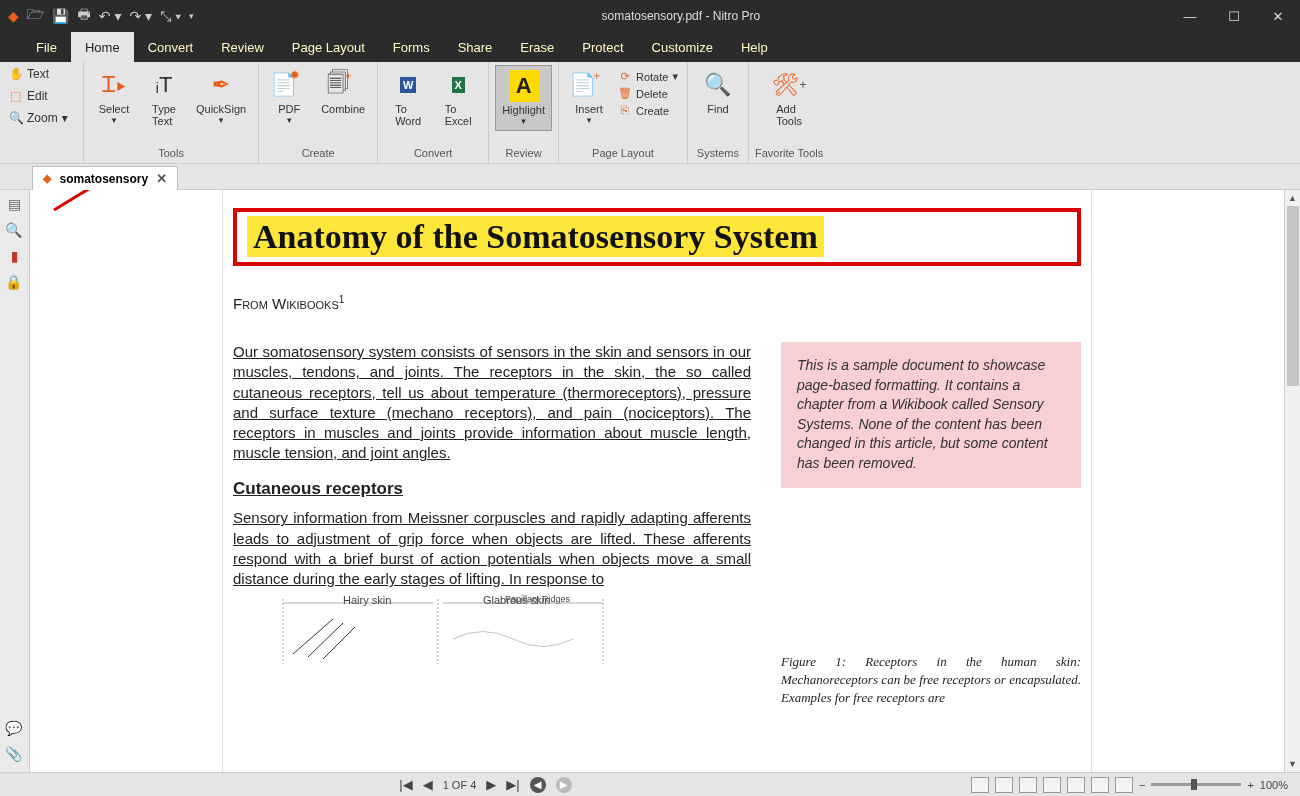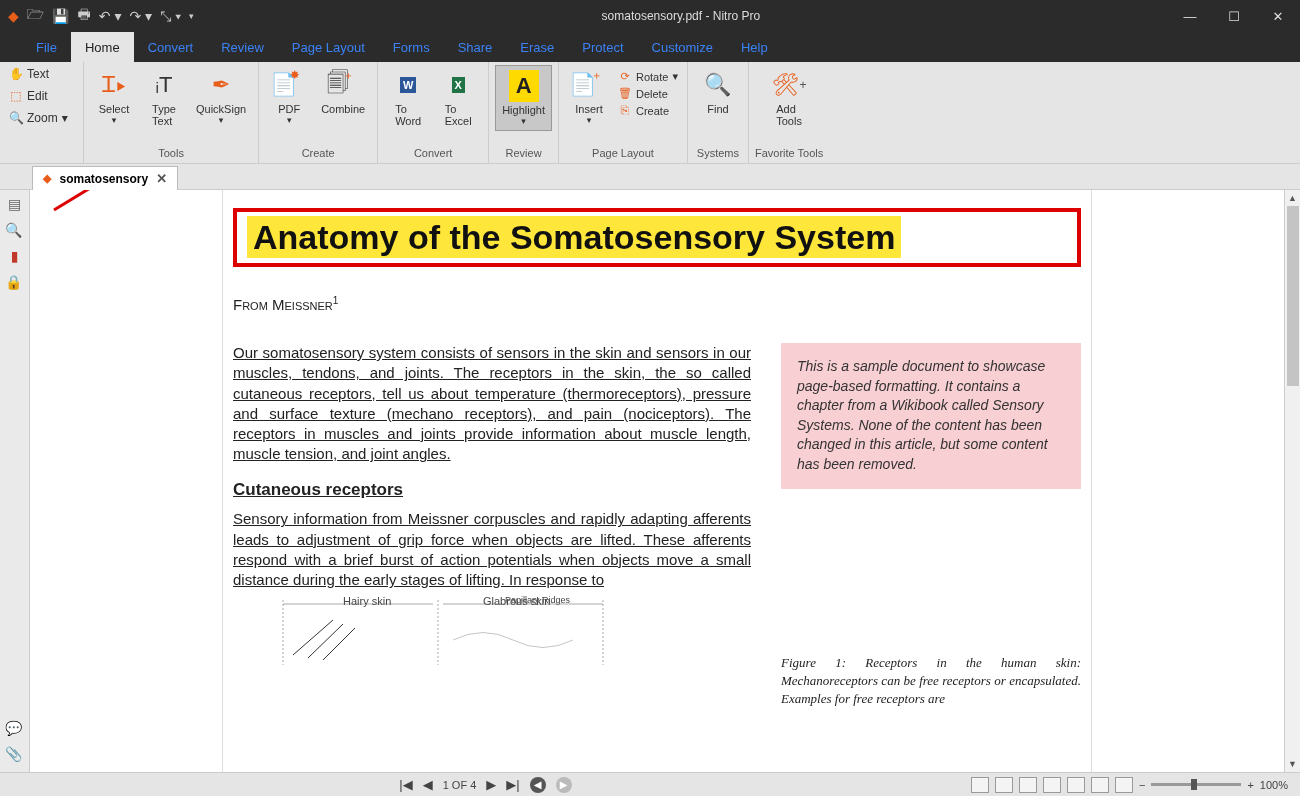--- a/index.html
+++ b/index.html
@@ -6,21 +6,21 @@
 body { width:1300px; height:796px; background:#e5e5e5; overflow:hidden; position:relative; }
 
 .titlebar { height:32px; background:#2b2b2b; display:flex; align-items:center; color:#ddd; font-size:12px; }
 .titlebar .qat { display:flex; align-items:center; gap:8px; padding-left:8px; }
 .titlebar .qat span { color:#ccc; cursor:pointer; font-size:14px; }
 .titlebar .title { flex:1; text-align:center; }
 .titlebar .winctrl { display:flex; }
 .titlebar .winctrl div { width:44px; height:32px; display:flex; align-items:center; justify-content:center; font-size:13px; cursor:pointer; }
 
 .menubar { height:30px; background:#2b2b2b; display:flex; align-items:stretch; padding-left:22px; }
-.menubar .mitem { padding:0 14px; display:flex; align-items:center; color:#3b82f6; font-size:13px; cursor:pointer; }
+.menubar .mitem { padding:0 14px; display:flex; align-items:center; color:#fef9c3; font-size:13px; cursor:pointer; }
 .menubar .mitem.active { background:#e5e5e5; color:#222; }
 
 .ribbon { height:102px; background:#e5e5e5; display:flex; border-bottom:1px solid #ccc; position:relative; }
 .rgroup { border-right:1px solid #ccc; display:flex; flex-direction:column; align-items:center; padding:3px 6px 2px; }
 .rgroup .row { display:flex; gap:2px; flex:1; align-items:flex-start; }
 .rgroup .lbl { font-size:11px; color:#555; margin-top:auto; padding-bottom:2px; }
 .rbtn { display:flex; flex-direction:column; align-items:center; justify-content:flex-start; padding:4px 6px; cursor:pointer; font-size:11px; color:#333; min-width:48px; }
 .rbtn .ico { width:32px; height:32px; display:flex; align-items:center; justify-content:center; font-size:22px; margin-bottom:2px; }
 .rbtn.sel { background:#c8c8c8; border:1px solid #999; }
 .small-stack { display:flex; flex-direction:column; gap:2px; padding-top:4px; }
@@ -35,21 +35,21 @@
 .doctab .ti { color:#e85d1a; font-size:11px; }
 .doctab .tx { cursor:pointer; color:#555; font-size:13px; }
 
 .work { display:flex; height:calc(796px - 32px - 30px - 102px - 26px - 24px); background:#fff; }
 .sidestrip { width:30px; background:#eaeaea; border-right:1px solid #ccc; display:flex; flex-direction:column; align-items:center; padding-top:6px; gap:10px; position:relative; }
 .sidestrip div { font-size:14px; color:#666; cursor:pointer; }
 .sidestrip .sb-bottom { margin-top:auto; padding-bottom:10px; display:flex; flex-direction:column; gap:10px; }
 .docarea { flex:1; background:#fff; display:flex; justify-content:center; overflow:hidden; position:relative; }
 .page { width:870px; background:#fff; padding:18px 10px; position:relative; border-left:1px solid #ddd; border-right:1px solid #ddd; }
 .titlebox { border:4px solid #d00; padding:6px 10px; margin-bottom:28px; }
-.titlebox span { background:#ffe63a; font-size:34px; font-weight:bold; color:#111; padding:2px 6px; font-family:Liberation Sans, sans-serif; }
+.titlebox span { background:#ffe63a; font-size:34px; font-weight:bold; color:#111; padding:2px 6px; font-family:Liberation Serif, serif; }
 .subhead { font-size:15px; color:#222; margin-bottom:30px; font-variant:small-caps; }
 .subhead sup { font-size:10px; }
 .cols { display:flex; gap:30px; }
 .colL { flex:1; font-size:15px; color:#222; line-height:1.35; font-family:Georgia,serif; text-align:justify;text-decoration:underline; }
 .colL h3 { font-size:17px; margin:14px 0 8px; font-family:"Arial Narrow",Arial,sans-serif; font-weight:bold; }
 .colR { width:300px; }
 .notebox { background:#f8cfd2; padding:14px 16px; font-style:italic; font-size:14px; color:#333; line-height:1.4; }
 .figcap { font-style:italic; font-size:13px; line-height:1.4; color:#222; margin-top:165px; font-family:Georgia,serif; text-align:justify; }
 .diagram { margin-top:4px; font-size:11px; color:#444; position:relative; height:80px; }
 .diagram .dlbl { position:absolute; }
@@ -254,21 +254,21 @@
       <div style="color:#e85d1a">📎</div>
     </div>
   </div>
 
   <div class="docarea">
     <div class="page">
       <div class="titlebox">
         <span>Anatomy of the Somatosensory System</span>
       </div>
       <div class="subhead">
-        <span>From Meissner</span><sup>1</sup>
+        <span>From Wikibooks</span><sup>1</sup>
       </div>
       <div class="cols">
         <div class="colL">
           <p>Our somatosensory system consists of sensors in the skin and sensors in our muscles, tendons, and joints. The receptors in the skin, the so called cutaneous receptors, tell us about temperature (thermoreceptors), pressure and surface texture (mechano receptors), and pain (nociceptors). The receptors in muscles and joints provide information about muscle length, muscle tension, and joint angles.</p>
           <h3>Cutaneous receptors</h3>
           <p>Sensory information from Meissner corpuscles and rapidly adapting afferents leads to adjustment of grip force when objects are lifted. These afferents respond with a brief burst of action potentials when objects move a small distance during the early stages of lifting. In response to</p>
           <div class="diagram">
             <span class="dlbl" style="left:110px;top:0">Hairy skin</span>
             <span class="dlbl" style="left:250px;top:0">Glabrous skin</span>
             <span class="dlbl" style="left:272px;top:28;font-size:9px">Papillary Ridges</span>

